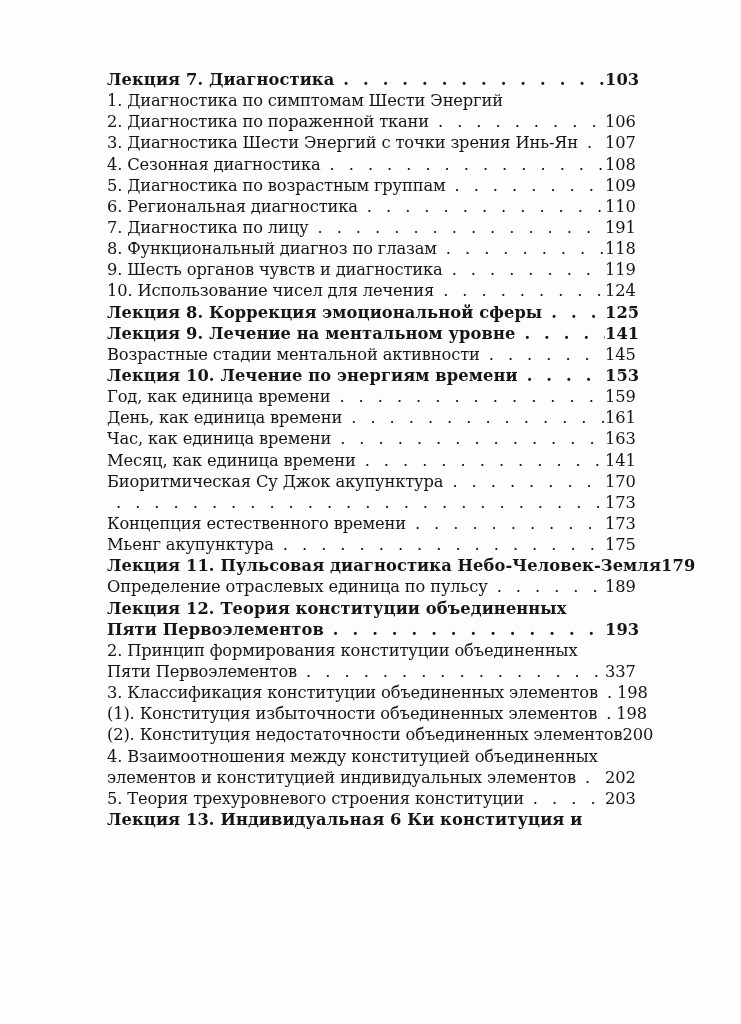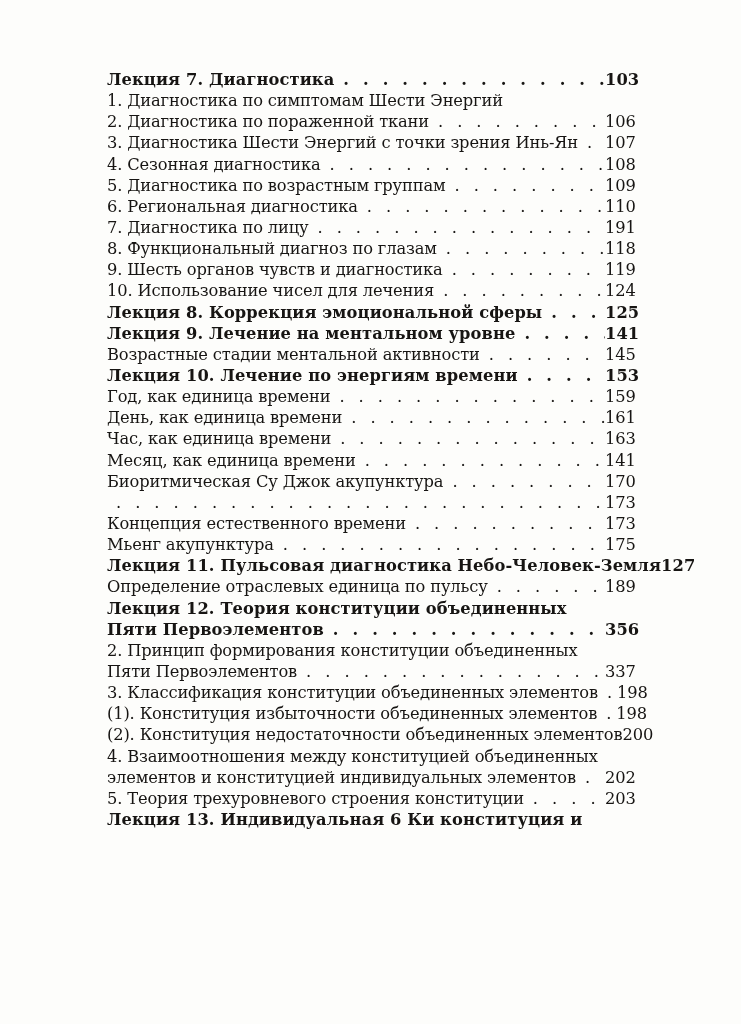--- a/index.html
+++ b/index.html
@@ -167,36 +167,36 @@
         <span class="page-num">173</span>
       </div>
       <div class="row">
         <span class="label">Мьенг акупунктура</span>
         <span class="dots"></span>
         <span class="page-num">175</span>
       </div>
       <div class="row bold">
         <span class="label">Лекция 11. Пульсовая диагностика Небо-Человек-Земля</span>
         <span class="spacer"></span>
-        <span class="page-num">127</span>
+        <span class="page-num">179</span>
       </div>
       <div class="row">
         <span class="label">Определение отраслевых единица по пульсу</span>
         <span class="dots"></span>
         <span class="page-num">189</span>
       </div>
       <div class="row bold">
         <span class="label">Лекция 12. Теория конституции объединенных</span>
         <span class="spacer"></span>
         <span class="page-num"></span>
       </div>
       <div class="row bold">
         <span class="label">Пяти Первоэлементов</span>
         <span class="dots"></span>
-        <span class="page-num">356</span>
+        <span class="page-num">193</span>
       </div>
       <div class="row">
         <span class="label">2. Принцип формирования конституции объединенных</span>
         <span class="spacer"></span>
         <span class="page-num"></span>
       </div>
       <div class="row">
         <span class="label">Пяти Первоэлементов</span>
         <span class="dots"></span>
         <span class="page-num">337</span>

